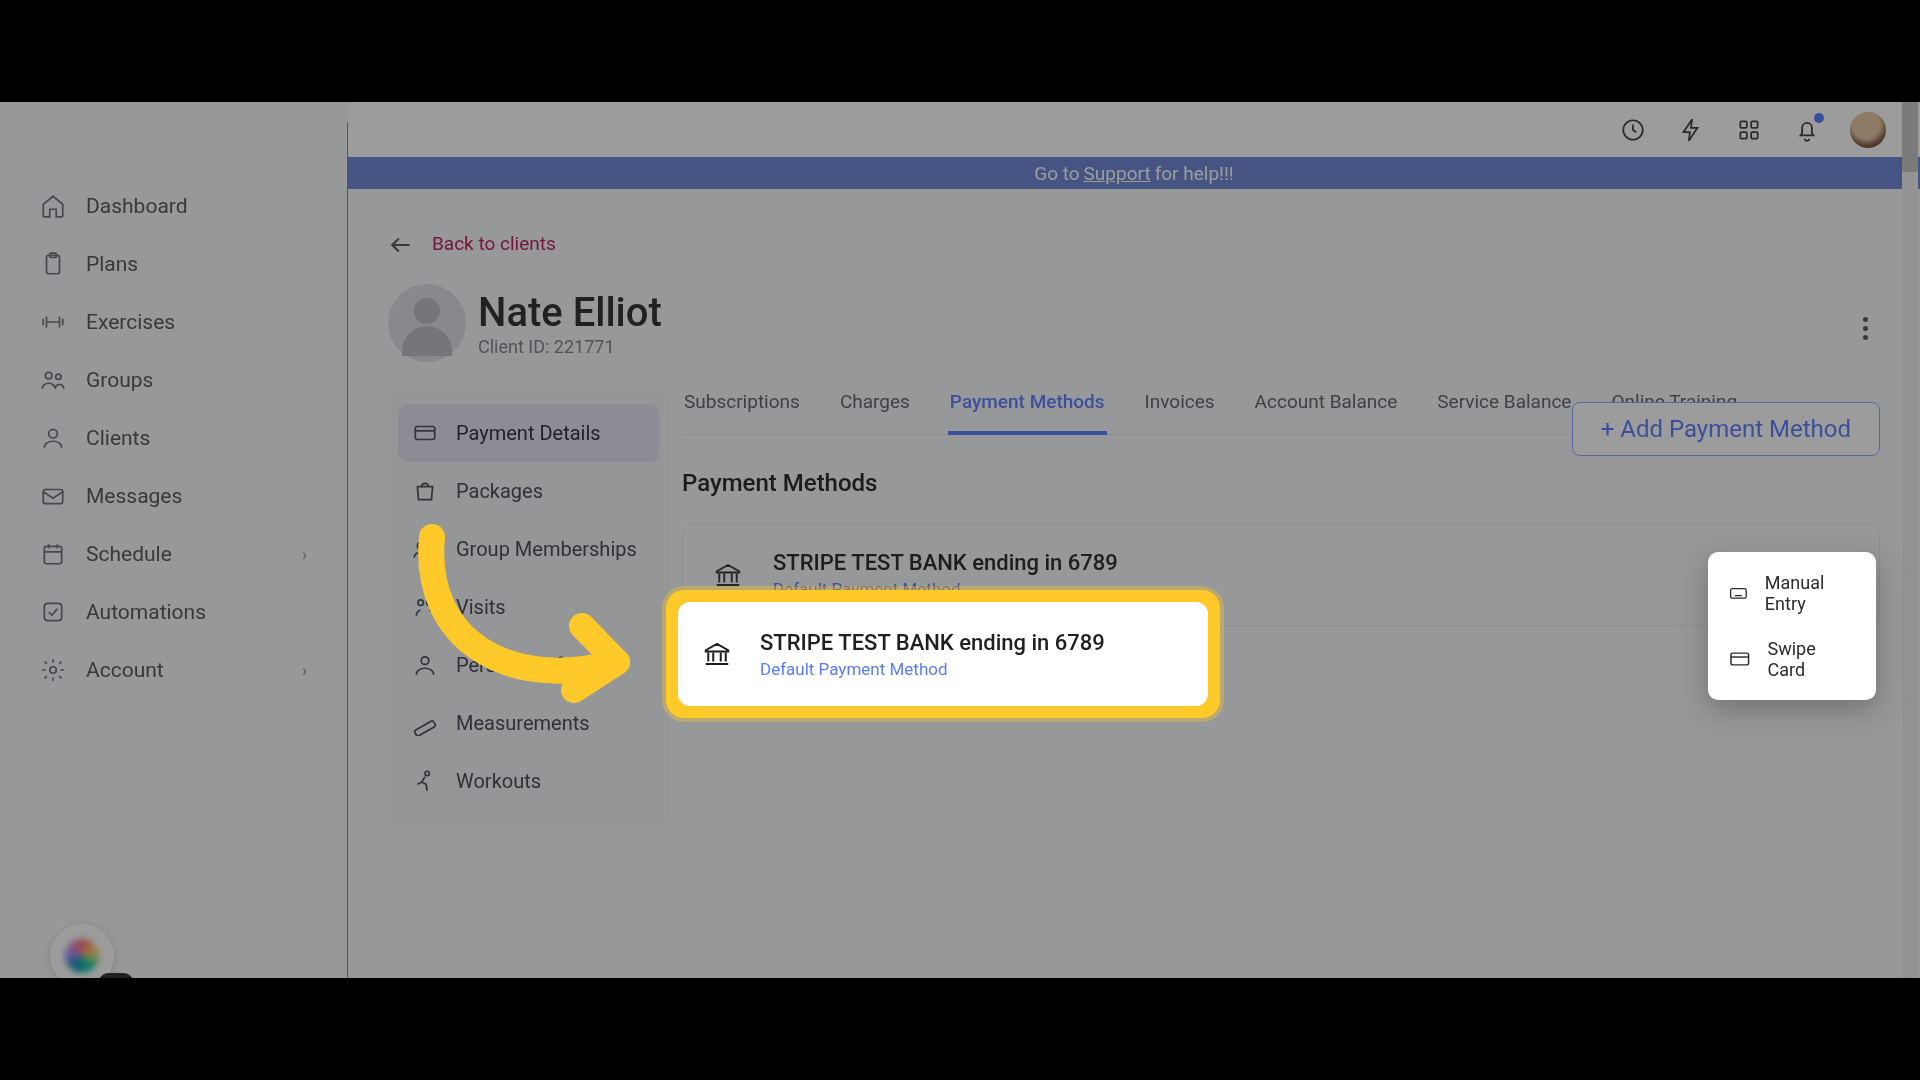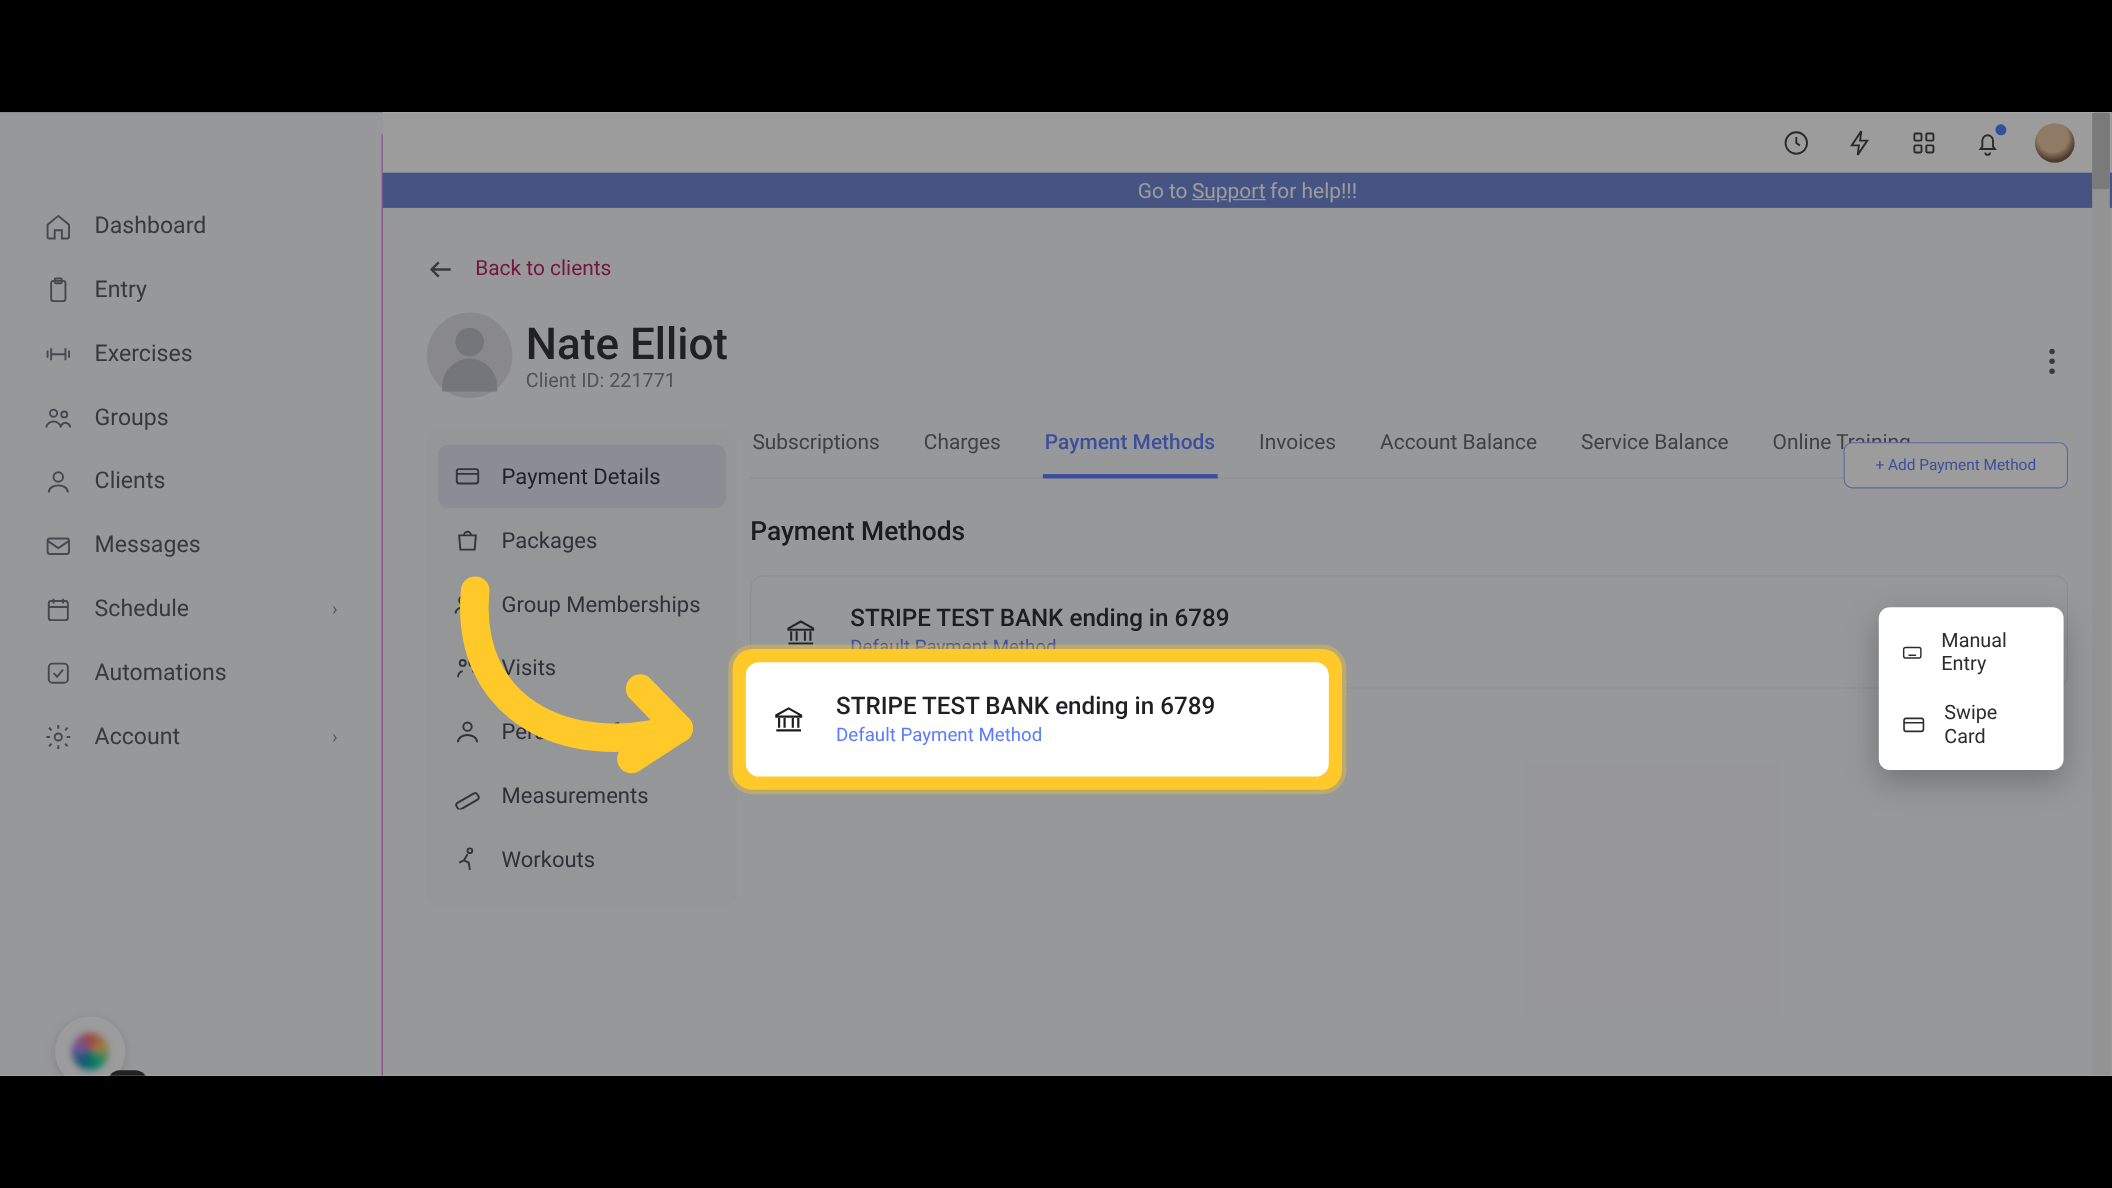--- a/index.html
+++ b/index.html
@@ -182,21 +182,21 @@
   .pm-more{ margin-left:auto; cursor:pointer;}
 
   .add-btn{
     position:absolute;
     right:40px;
     top:200px; 
     border:1px solid #8fa4ff;
     color:#5a7bff;
     border-radius:8px;
     padding:12px 28px;
-    font-size:14px;
+    font-size:24px;
     background:#fff;
   }
 
   
   .dimmer{
     position:absolute; inset:0;
     background:rgba(18,18,18,0.42);
     pointer-events:none;
   }
 
@@ -270,21 +270,21 @@
         <svg viewBox="0 0 24 24">
             <path d="M3 10.5L12 3l9 7.5V21a1 1 0 0 1-1 1h-5v-7h-6v7H4a1 1 0 0 1-1-1z"></path>
           </svg>
         <span>Dashboard</span>
       </div>
       <div class="nav-item">
         <svg viewBox="0 0 24 24">
             <rect x="6" y="4" width="12" height="17" rx="2"></rect>
             <rect x="9" y="2" width="6" height="4" rx="1"></rect>
           </svg>
-        <span>Entry</span>
+        <span>Plans</span>
       </div>
       <div class="nav-item">
         <svg viewBox="0 0 24 24">
             <path d="M3 9v6M6 7v10M18 7v10M21 9v6M6 12h12"></path>
           </svg>
         <span>Exercises</span>
       </div>
       <div class="nav-item">
         <svg viewBox="0 0 24 24">
             <circle cx="8" cy="8" r="3"></circle>

